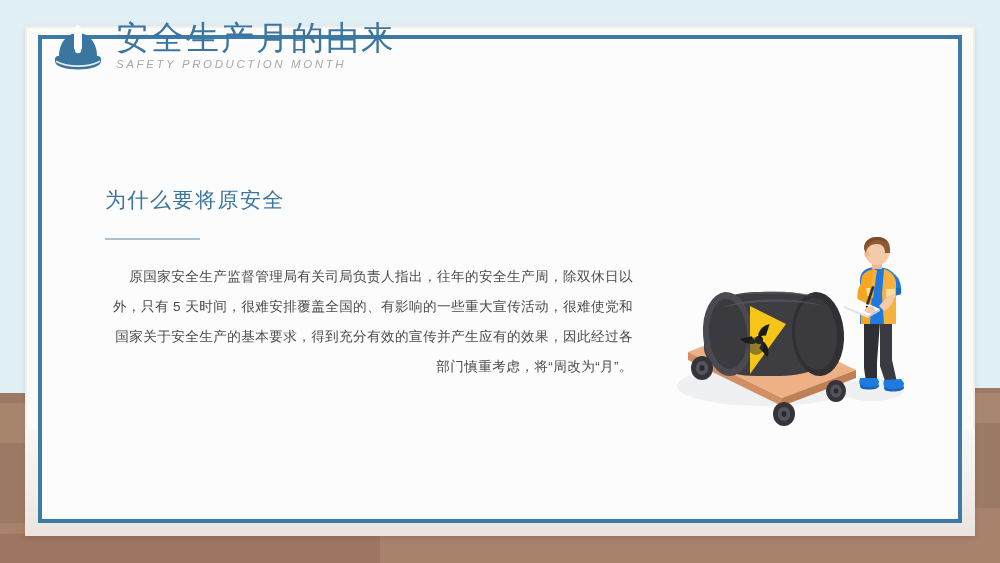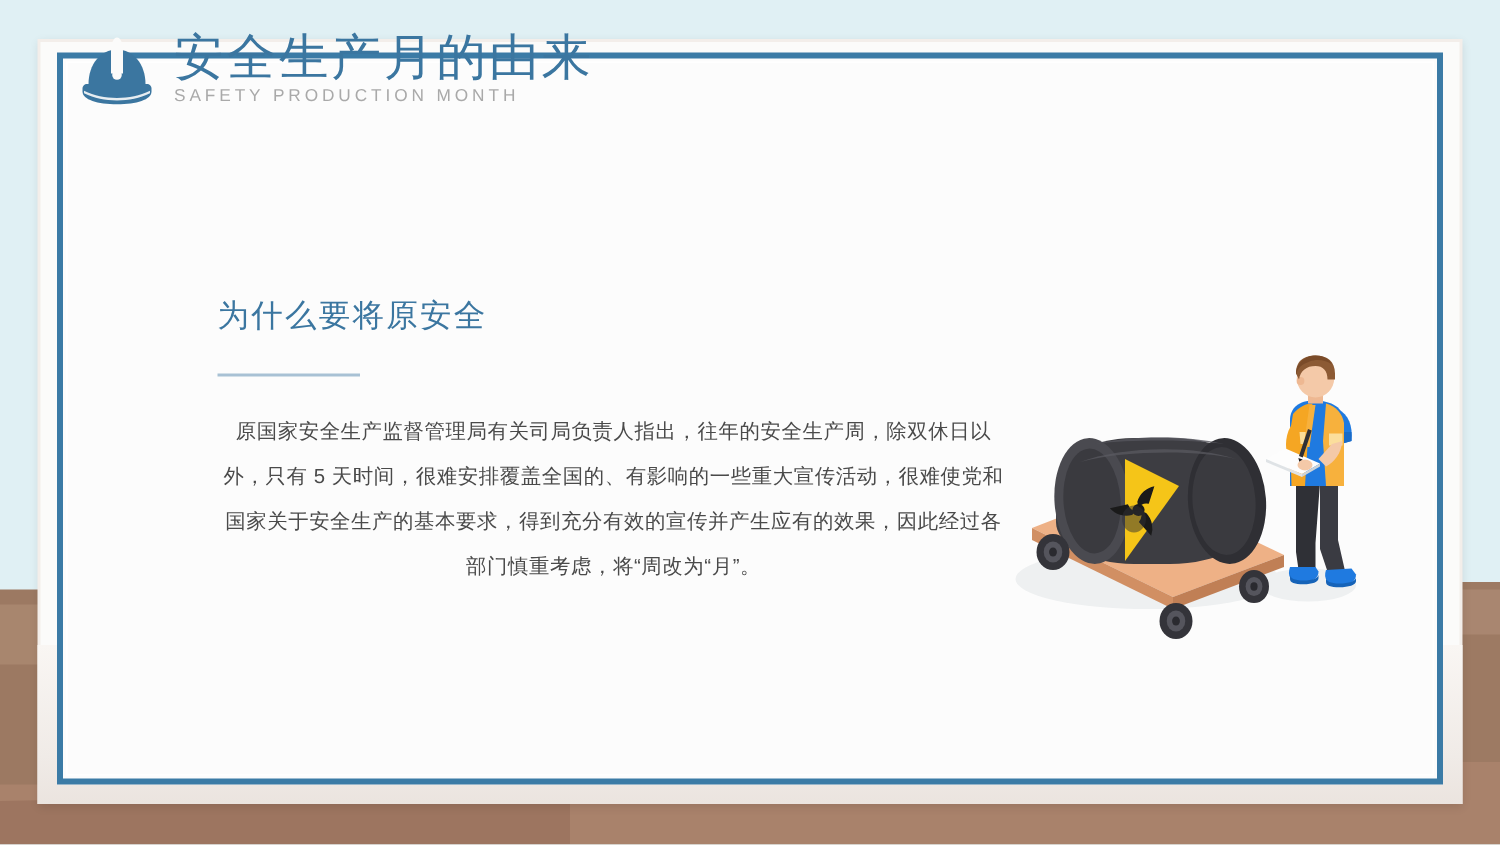--- a/index.html
+++ b/index.html
@@ -79,36 +79,36 @@
   
   .header { position:absolute; left:20px; top:8px; height:76px; }
   .helmet-icon { position:absolute; left:32px; top:15px; width:52px; height:48px; }
   .title-block { position:absolute; left:96px; top:8px; }
   .title-main {
     font-size:33px; color:#3b76a0; letter-spacing:2px;
     line-height:44px; font-weight:400; white-space:nowrap;
   }
   .title-sub {
     font-size:11.5px; color:#a9a9a9; letter-spacing:2.6px;
-    margin-top:-2px; white-space:nowrap;
-  }
-
-  
-  .content { position:absolute; left:105px; top:187px; width:560px;margin-left:40px; }
+    margin-top:-2px; white-space:nowrap;font-style:italic;
+  }
+
+  
+  .content { position:absolute; left:105px; top:176px; width:560px; }
   .q-line {
     font-size:21px; color:#3b76a0; letter-spacing:1.5px;
     line-height:47px; white-space:nowrap;
   }
   .divider {
     width:95px; height:2px; background:#a8c1d4; margin-top:15px;
   }
   .para {
     margin-top:22px;
     font-size:13.6px; color:#4a4a4a; line-height:30px;
-    letter-spacing:.4px; text-align:center; width:528px;
+    letter-spacing:.4px; text-align:right; width:528px;
   }
 
   
   .illus { position:absolute; left:660px; top:228px; width:270px; height:205px; }
 </style>
 </head>
 <body>
 
 <div id="stage">
 

